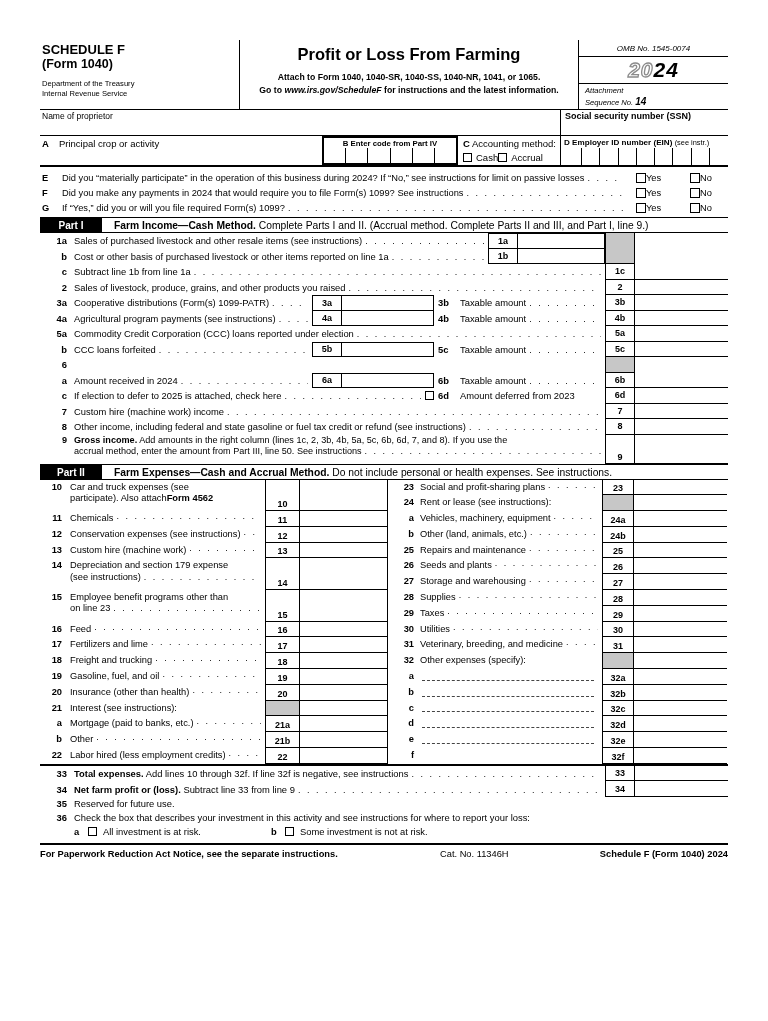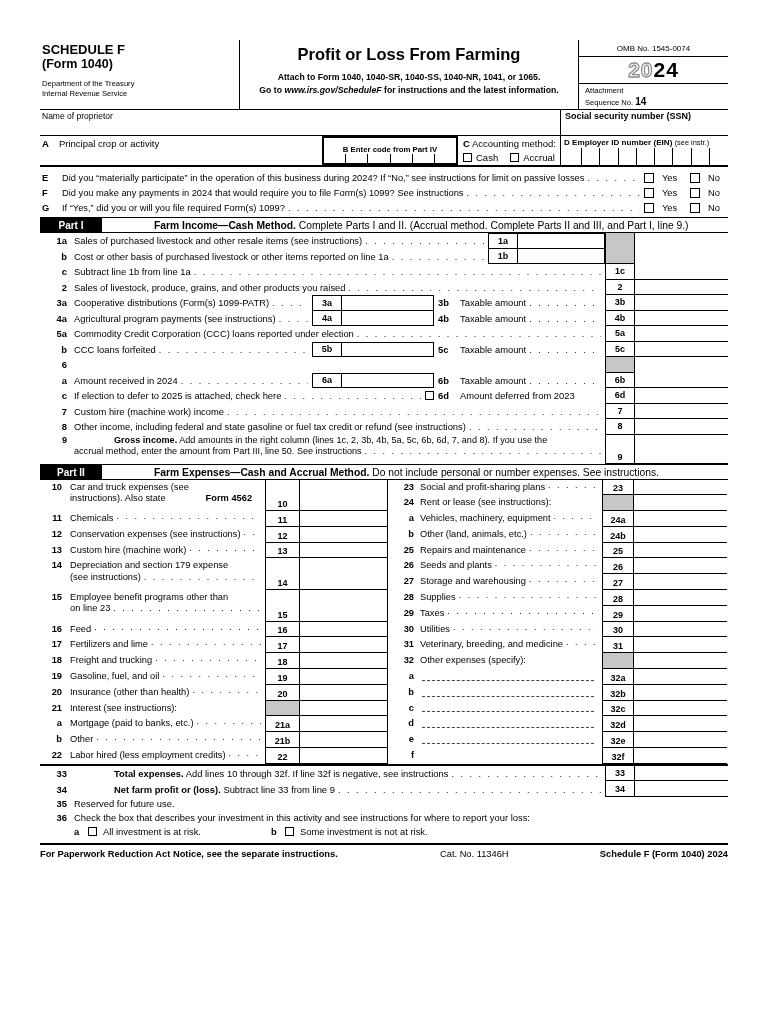--- a/index.html
+++ b/index.html
@@ -1,72 +1,72 @@
 <!DOCTYPE html>
 <html><head>
 <meta charset="utf-8">
 <style>
   * { margin:0; padding:0; box-sizing:border-box; }
   html,body { background:#fff; }
   .page { width:768px; height:1021px; background:#fff; position:relative;
           font-family:"Liberation Sans", sans-serif; color:#000; overflow:hidden; }
   .form { position:absolute; left:40px; top:40px; width:688px; }
-  .bld { font-weight:bold;margin-left:40px; }
+  .bld { font-weight:bold; }
   .it  { font-style:italic; }
 
   
   .hdr { display:flex; border-bottom:1px solid #000; height:70px; }
   .hdr-l { width:200px; border-right:1px solid #000; padding:2px 4px 2px 2px; }
   .h-sched { font-weight:bold; font-size:13px; }
   .h-form  { font-weight:bold; font-size:12.5px; }
   .tiny { font-size:7.6px; line-height:1.3; margin-top:8px; }
   .hdr-c { flex:1; text-align:center; padding-top:2px; }
   .title { font-size:16.5px; font-weight:bold; margin-top:3px; }
   .attach { font-size:8.7px; font-weight:bold; margin-top:8px; }
   .goto { font-size:8.7px; font-weight:bold; margin-top:3px; }
-  .hdr-r { width:150px; border-left:1px solid #000; display:flex; flex-direction:column; }
+  .hdr-r { width:150px; border-left:1px solid #000; display:flex; flex-direction:column;font-style:italic; }
   .omb { font-size:8px; text-align:center; padding:4px 0 3px; border-bottom:1px solid #000; }
   .year { flex:1; display:flex; align-items:center; justify-content:center;
           font-size:21px; font-weight:bold; border-bottom:1px solid #000; letter-spacing:1px; }
   .yr-outline { color:#fff; -webkit-text-stroke:1.3px #8c8c8c; }
   .att { font-size:7.6px; line-height:1.25; padding:2px 0 1px 6px; }
   .seqno { font-size:10px; font-weight:bold; }
 
   
   .namerow { display:flex; height:26px; border-bottom:1px solid #000; }
   .nl { flex:1; font-size:8.5px; padding:1px 0 0 2px; display:flex; flex-direction:column; }
   .nr { width:168px; border-left:1px solid #000; font-size:9px; font-weight:bold; padding:1px 0 0 4px; }
   .fieldfill { flex:1; }
 
   
   .abcd { display:flex; height:31px; border-bottom:2px solid #000; }
   .acell { flex:1; font-size:9.5px; padding:2px 0 0 2px; }
   .lt { font-weight:bold; }
   .acell .lt { margin-right:10px; }
   .bbox { width:136px; border:2px solid #000; display:flex; flex-direction:column; }
-  .blab { font-size:7.8px; font-weight:bold; text-align:center; padding-top:7px; white-space:nowrap; }
+  .blab { font-size:7.8px; font-weight:bold; text-align:center; padding-top:1px; white-space:nowrap; }
   .bcells { flex:1; display:flex; }
   .bcell { flex:1; border-left:1px solid #000; }
   .bcell:first-child { border-left:none; }
   .ccell { width:102px; font-size:9.5px; padding:2px 0 0 5px; }
-  .copts { display:flex; gap:12px; margin-top:3px; align-items:center; }
+  .copts { display:flex; margin-top:3px; align-items:center; }
   .copt { display:flex; gap:4px; align-items:center; }
   .dcell { width:168px; border-left:1px solid #000; display:flex; flex-direction:column; padding:2px 1px 0 3px; }
   .dlab { font-size:8.1px; font-weight:bold; white-space:nowrap; }
   .dnote { font-size:7.4px; font-weight:normal; }
   .dticks { flex:1; display:flex; margin-top:1px; }
   .dtick { flex:1; border-left:1px solid #000; }
   .dtick:first-child { border-left:none; }
 
   
   .efg { padding:3px 0 2px; }
   .qrow { display:flex; align-items:center; height:15px; font-size:9.3px; }
   .qrow .qlt { width:22px; font-weight:bold; padding-left:2px; flex:none; }
   .qtxt { flex:none; }
-  .yn { display:flex; align-items:center; gap:8px; width:46px; flex:none; }
+  .yn { display:flex; align-items:center; gap:0; width:46px; flex:none;margin-left:8px; }
   .yn.n2 { width:38px; }
   .cb { width:10px; height:10px; border:1.2px solid #000; flex:none; background:#fff; display:inline-block; }
   .cb.s { width:9px; height:9px; border-width:1px; }
 
   
   .pbar { display:flex; border-top:1px solid #000; border-bottom:1px solid #000; height:16px; }
   .plab { background:#000; color:#fff; font-weight:bold; font-size:10px; width:62px; text-align:center; padding-top:2px; }
   .ptxt { font-size:10.3px; padding:2px 0 0 12px; white-space:nowrap; }
 
   
@@ -436,32 +436,32 @@
       </span>
       <span class="strip">
             <span class="ncell">9</span>
             <span class="acellx"></span>
           </span>
     </div>
   </div>
 
   <div class="pbar">
     <div class="plab">Part II</div>
-    <div class="ptxt"><span class="bld">Farm Expenses—Cash and Accrual Method.</span><span> Do not include personal or number expenses. See instructions.</span></div>
+    <div class="ptxt"><span class="bld">Farm Expenses—Cash and Accrual Method.</span><span> Do not include personal or health expenses. See instructions.</span></div>
   </div>
 
   <div class="p2">
     <div class="p2l">
 
       <div class="e d2">
         <span class="enum">10</span>
         <span class="d2lbl">
           <div>Car and truck expenses (see</div>
           <div class="l2">
-                <span>instructions). Also state </span>
+                <span>participate). Also attach </span>
                 <span class="bld">Form 4562</span>
               </div>
         </span>
         <span class="ebox">10</span>
         <span class="eamt"></span>
       </div>
 
       <div class="e">
         <span class="enum">11</span>
         <span class="elbl">Chemicals</span>

